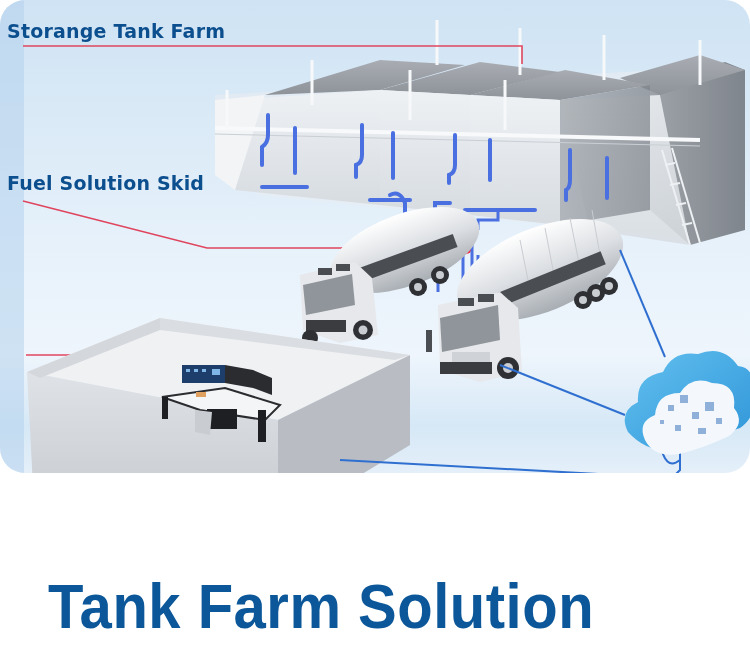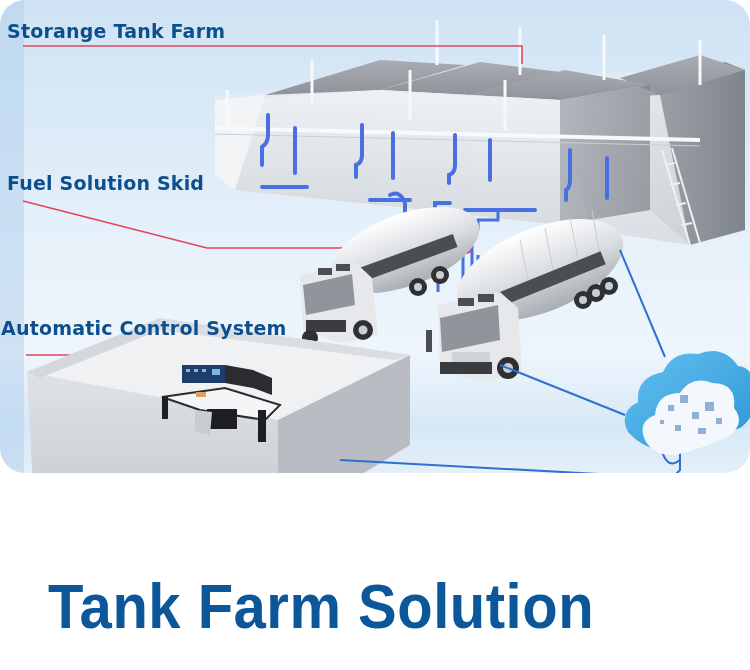--- a/index.html
+++ b/index.html
@@ -212,16 +212,15 @@
         <rect x="716" y="418" width="6" height="6"></rect>
           <rect x="675" y="425" width="6" height="6"></rect>
         <rect x="698" y="428" width="8" height="6"></rect>
           <rect x="660" y="420" width="4" height="4"></rect>
       </g>
     </g>
   </svg>
 
   <div class="label" style="left:7px;top:20px;">Storange Tank Farm</div>
   <div class="label" style="left:7px;top:172px;">Fuel Solution Skid</div>
-  <div class="label" style="left:1px;top:317px;">Automatic Control System</div>
 </div>
 
 <div class="title">Tank Farm Solution</div>
 
 </body></html>

